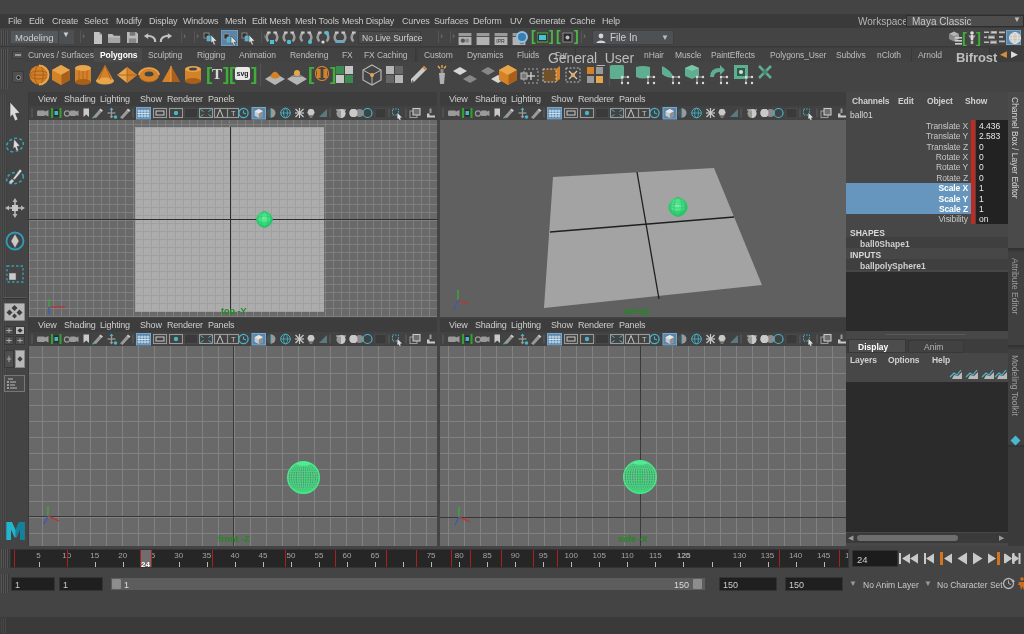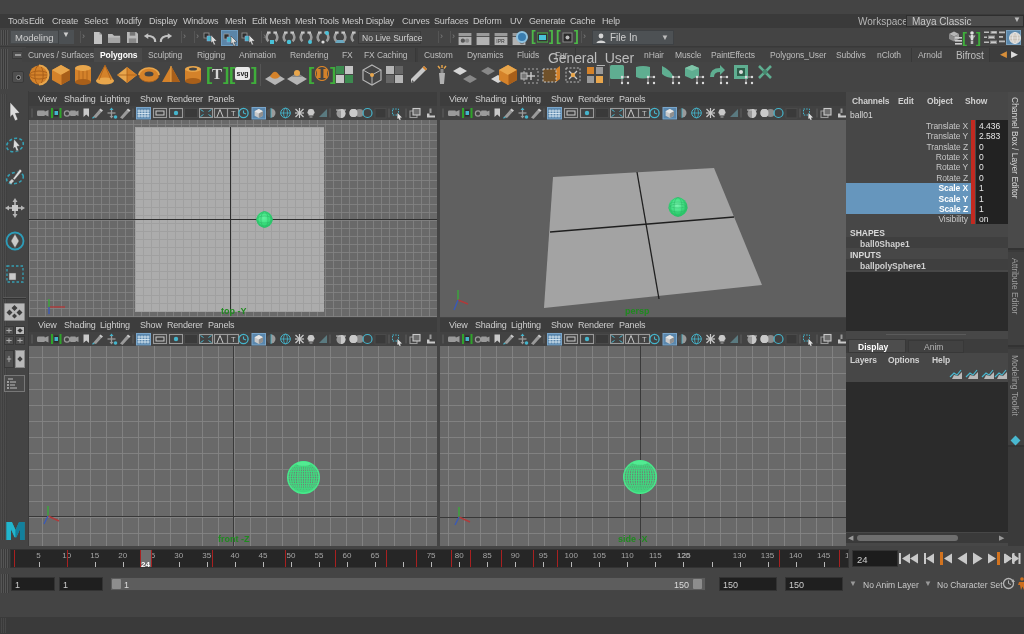--- a/index.html
+++ b/index.html
@@ -5,21 +5,21 @@
 html,body{width:1024px;height:634px;overflow:hidden;}
 body{font-family:"Liberation Sans",sans-serif;background:#444;position:relative;}
 #root{position:absolute;left:0;top:0;width:1024px;height:634px;background:#444444;}
 .abs{position:absolute;}
 .grip{background-image:repeating-linear-gradient(90deg,#555 0px,#555 1px,#3a3a3a 1px,#3a3a3a 2px);}
 </style></head>
 <body>
 <div id="root">
 
 <div class="abs" style="left:0;top:14px;width:1024px;height:14px;background:#3a3a3a;">
-      <span class="abs" style="left:8px;top:2px;font-size:9px;letter-spacing:-0.15px;color:#c9c9c9;white-space:nowrap;">Tools</span>
+      <span class="abs" style="left:8px;top:2px;font-size:9px;letter-spacing:-0.15px;color:#c9c9c9;white-space:nowrap;">File</span>
       <span class="abs" style="left:29px;top:2px;font-size:9px;letter-spacing:-0.15px;color:#c9c9c9;white-space:nowrap;">Edit</span>
       <span class="abs" style="left:52px;top:2px;font-size:9px;letter-spacing:-0.15px;color:#c9c9c9;white-space:nowrap;">Create</span>
       <span class="abs" style="left:84px;top:2px;font-size:9px;letter-spacing:-0.15px;color:#c9c9c9;white-space:nowrap;">Select</span>
       <span class="abs" style="left:116px;top:2px;font-size:9px;letter-spacing:-0.15px;color:#c9c9c9;white-space:nowrap;">Modify</span>
       <span class="abs" style="left:149px;top:2px;font-size:9px;letter-spacing:-0.15px;color:#c9c9c9;white-space:nowrap;">Display</span>
       <span class="abs" style="left:183px;top:2px;font-size:9px;letter-spacing:-0.15px;color:#c9c9c9;white-space:nowrap;">Windows</span>
       <span class="abs" style="left:225px;top:2px;font-size:9px;letter-spacing:-0.15px;color:#c9c9c9;white-space:nowrap;">Mesh</span>
       <span class="abs" style="left:252px;top:2px;font-size:9px;letter-spacing:-0.15px;color:#c9c9c9;white-space:nowrap;">Edit Mesh</span>
       <span class="abs" style="left:295px;top:2px;font-size:9px;letter-spacing:-0.15px;color:#c9c9c9;white-space:nowrap;">Mesh Tools</span>
       <span class="abs" style="left:342px;top:2px;font-size:9px;letter-spacing:-0.15px;color:#c9c9c9;white-space:nowrap;">Mesh Display</span>
@@ -272,21 +272,21 @@
       <span class="abs" style="left:711px;top:3px;font-size:8.5px;color:#bdbdbd;font-weight:normal;white-space:nowrap;letter-spacing:-0.1px;">PaintEffects</span>
       <div class="abs" style="left:764px;top:1px;width:70px;height:14px;background:#424242;border-right:1px solid #383838;"></div>
       <span class="abs" style="left:770px;top:3px;font-size:8.5px;color:#bdbdbd;font-weight:normal;white-space:nowrap;letter-spacing:-0.1px;">Polygons_User</span>
       <div class="abs" style="left:830px;top:1px;width:44px;height:14px;background:#424242;border-right:1px solid #383838;"></div>
       <span class="abs" style="left:836px;top:3px;font-size:8.5px;color:#bdbdbd;font-weight:normal;white-space:nowrap;letter-spacing:-0.1px;">Subdivs</span>
       <div class="abs" style="left:871px;top:1px;width:41px;height:14px;background:#424242;border-right:1px solid #383838;"></div>
       <span class="abs" style="left:877px;top:3px;font-size:8.5px;color:#bdbdbd;font-weight:normal;white-space:nowrap;letter-spacing:-0.1px;">nCloth</span>
       <div class="abs" style="left:912px;top:1px;width:40px;height:14px;background:#424242;border-right:1px solid #383838;"></div>
       <span class="abs" style="left:918px;top:3px;font-size:8.5px;color:#bdbdbd;font-weight:normal;white-space:nowrap;letter-spacing:-0.1px;">Arnold</span>
       <div class="abs" style="left:950px;top:1px;width:40px;height:14px;background:#424242;border-right:1px solid #383838;"></div>
-      <span class="abs" style="left:956px;top:3px;font-size:10px;color:#bdbdbd;font-weight:normal;white-space:nowrap;letter-spacing:-0.1px;">Bifrost</span>
+      <span class="abs" style="left:956px;top:3px;font-size:13px;color:#bdbdbd;font-weight:bold;white-space:nowrap;letter-spacing:-0.1px;">Bifrost</span>
       <span class="abs" style="left:1000px;top:2px;font-size:9px;color:#d88f3a;">◀</span>
       <span class="abs" style="left:1011px;top:2px;font-size:9px;color:#ddd;">▶</span>
       <svg class="abs" style="left:28px;top:17px;" width="22" height="22" viewBox="0 0 22 22">
 <circle cx="11" cy="11" r="9.5" fill="#d4822a"></circle>
         <ellipse cx="11" cy="11" rx="4.2" ry="9.5" fill="none" stroke="#a85f1a" stroke-width="1"></ellipse>
         <ellipse cx="11" cy="11" rx="9.5" ry="4" fill="none" stroke="#a85f1a" stroke-width="1"></ellipse>
         <line x1="1.5" y1="11" x2="20.5" y2="11" stroke="#a85f1a"></line>
         <path d="M11 1.5 A9.5 9.5 0 0 1 11 20.5" fill="none" stroke="#e8a64c" stroke-width="2"></path>
       </svg>
       <svg class="abs" style="left:50px;top:17px;" width="22" height="22" viewBox="0 0 22 22">

